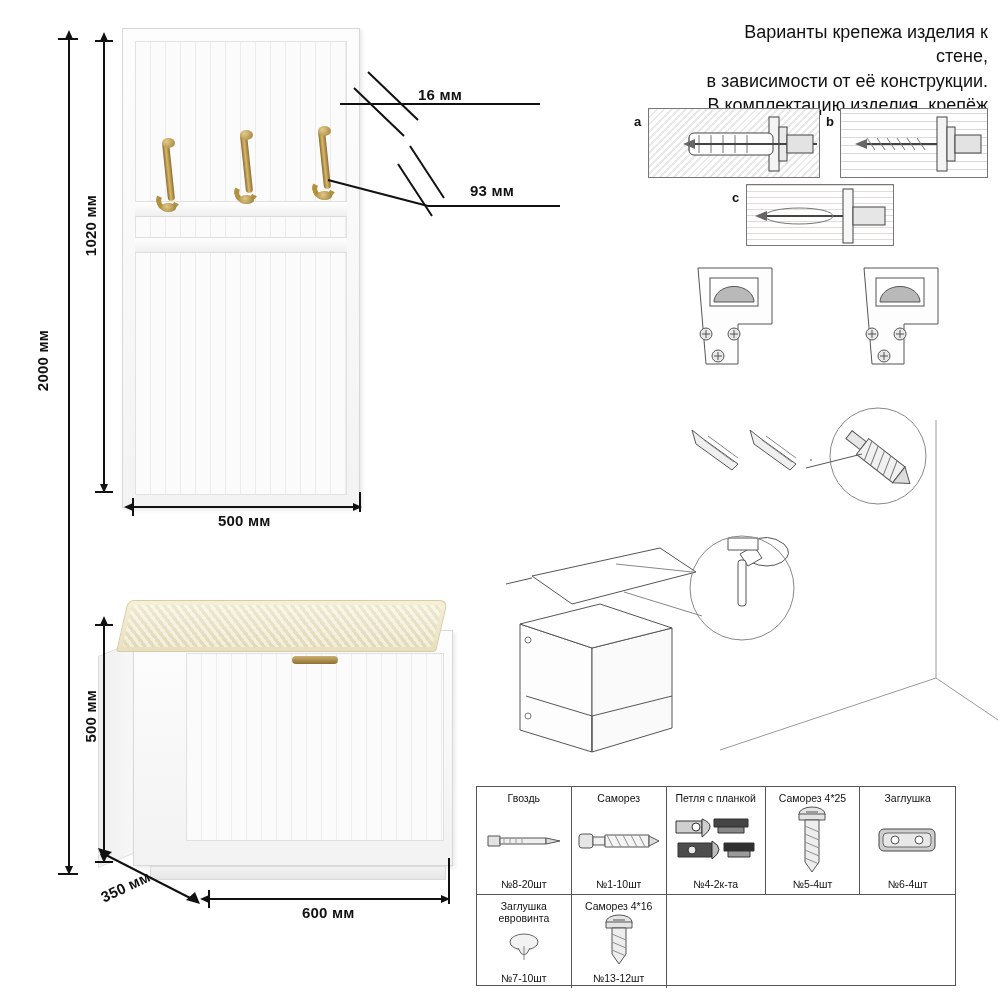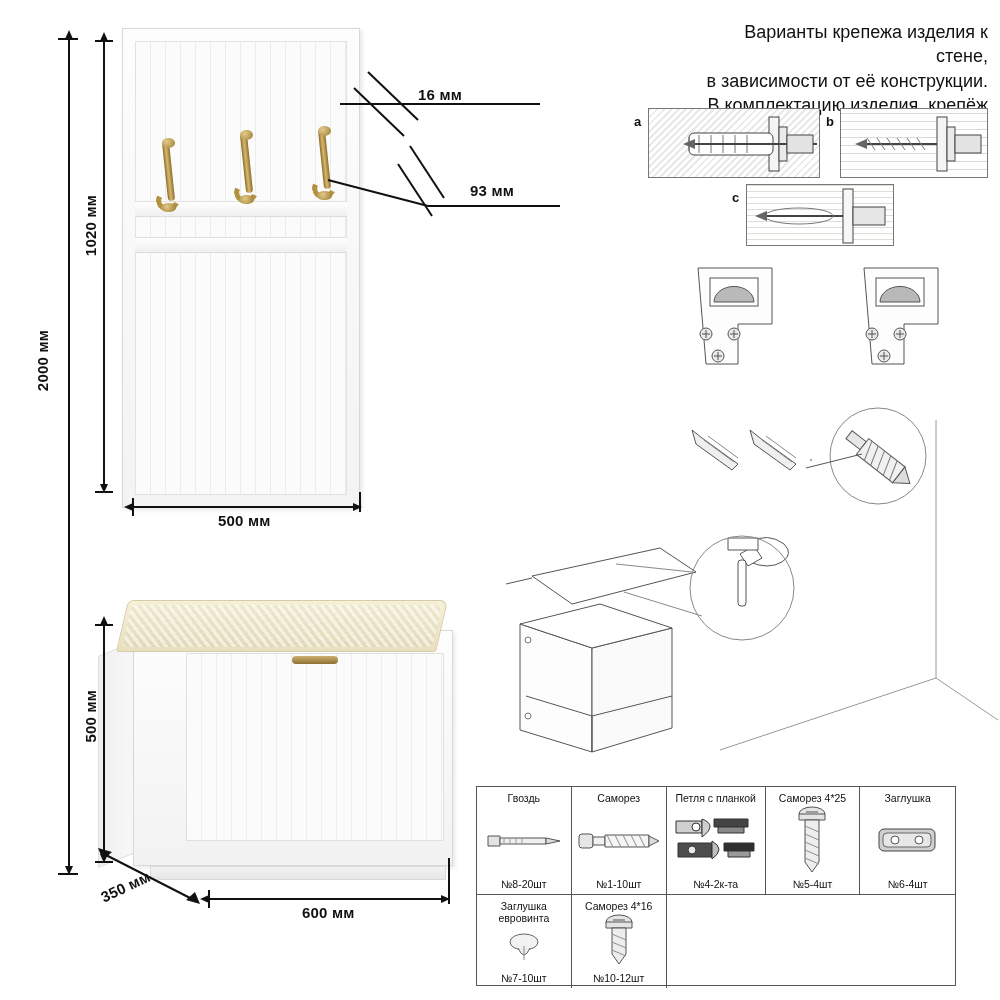--- a/index.html
+++ b/index.html
@@ -520,18 +520,18 @@
       <div class="t">Саморез 4*16</div>
       <div class="g">
         <svg width="40" height="60">
           <ellipse cx="20" cy="10" rx="13" ry="7" fill="#e4e4e4" stroke="#555"></ellipse>
           <path d="M7 10 h26 v6 h-26 z" fill="#e4e4e4" stroke="#555"></path>
           <path d="M13 16 h14 v26 l-7 10 l-7 -10 z" fill="#ededed" stroke="#555"></path>
           <path d="M13 22 l14 6 M13 30 l14 6 M13 38 l14 6" stroke="#8f8f8f"></path>
           <path d="M14 8 h12" stroke="#555"></path>
         </svg>
       </div>
-      <div class="n">№10-12шт</div>
+      <div class="n">№13-12шт</div>
     </div>
 
   </div>
 
 </div>
 
 </body></html>

